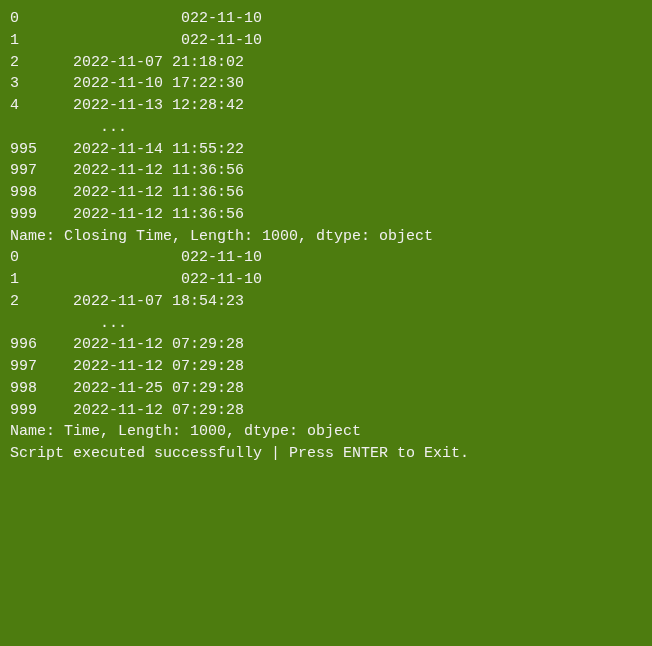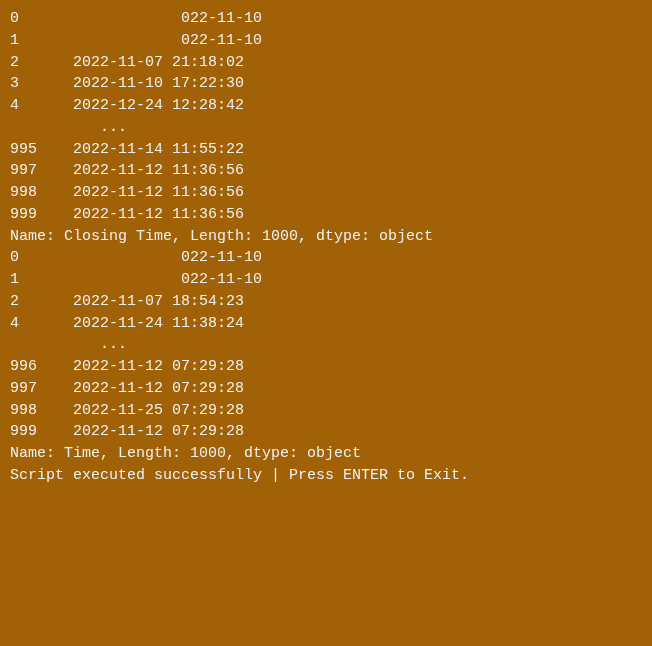--- a/index.html
+++ b/index.html
@@ -12,49 +12,48 @@
       height: 646px;
       background-color: #0d0d0d;
       font-family: 'Courier New', Courier, monospace;
       font-size: 15px;
       color: #f0f0f0;
       overflow: hidden;
     }
     #terminal {
       width: 652px;
       height: 646px;
-      background-color: #a16207;
+      background-color: #4d7c0f;
       padding: 8px 10px;
       overflow: hidden;
     }
     .line {
       white-space: pre;
       line-height: 1.45;
       color: #f0f0f0;
     }
   </style>
 </head>
 <body>
 
 <div id="terminal">
 <div class="line">0                  022-11-10</div>
     <div class="line">1                  022-11-10</div>
     <div class="line">2      2022-11-07 21:18:02</div>
     <div class="line">3      2022-11-10 17:22:30</div>
-    <div class="line">4      2022-12-24 12:28:42</div>
+    <div class="line">4      2022-11-13 12:28:42</div>
     <div class="line">          ...</div>
     <div class="line">995    2022-11-14 11:55:22</div>
     <div class="line">997    2022-11-12 11:36:56</div>
     <div class="line">998    2022-11-12 11:36:56</div>
     <div class="line">999    2022-11-12 11:36:56</div>
     <div class="line">Name: Closing Time, Length: 1000, dtype: object</div>
     <div class="line">0                  022-11-10</div>
     <div class="line">1                  022-11-10</div>
     <div class="line">2      2022-11-07 18:54:23</div>
-    <div class="line">4      2022-11-24 11:38:24</div>
     <div class="line">          ...</div>
     <div class="line">996    2022-11-12 07:29:28</div>
     <div class="line">997    2022-11-12 07:29:28</div>
     <div class="line">998    2022-11-25 07:29:28</div>
     <div class="line">999    2022-11-12 07:29:28</div>
     <div class="line">Name: Time, Length: 1000, dtype: object</div>
     <div class="line"></div>
     <div class="line">Script executed successfully | Press ENTER to Exit.</div>
   </div>
 

